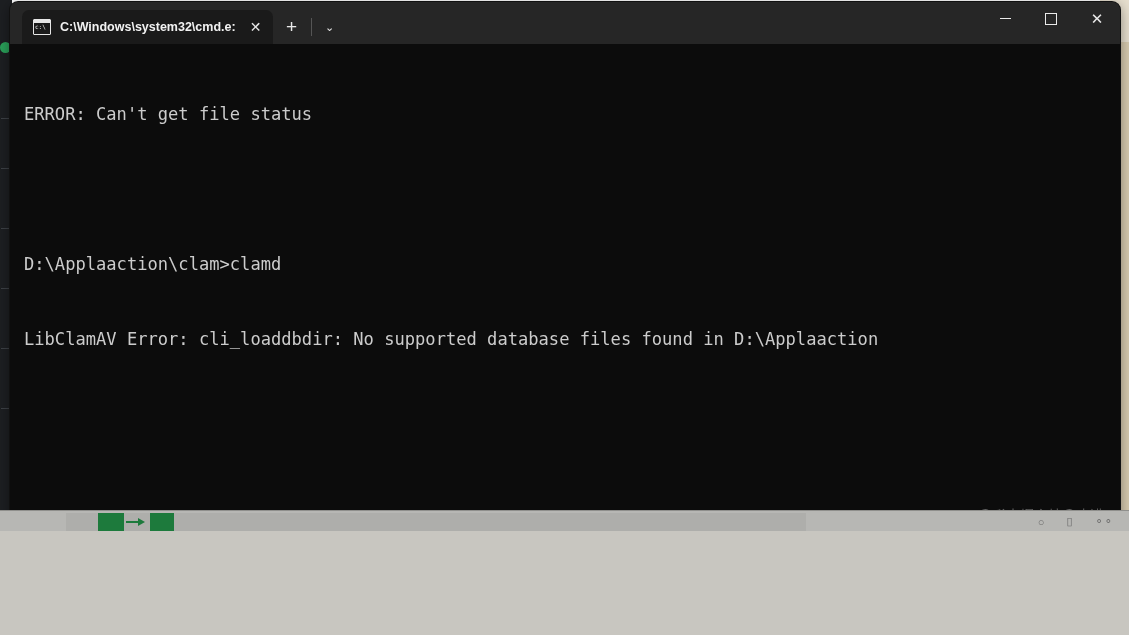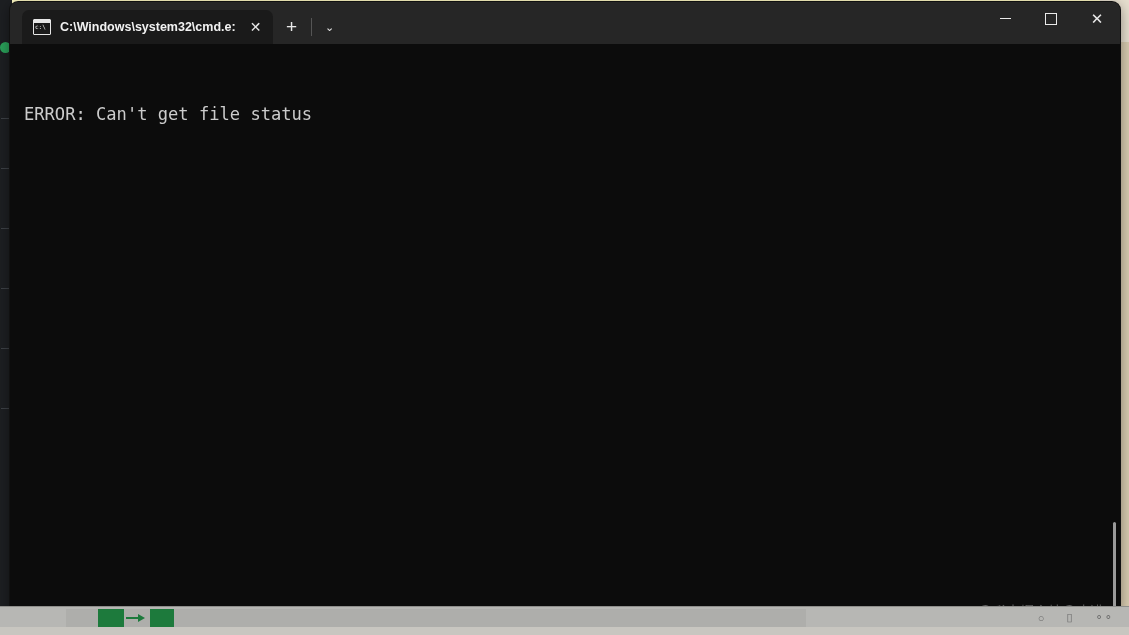--- a/index.html
+++ b/index.html
@@ -8,23 +8,23 @@
     background: #c8c6c0;
     width: 1129px;
     height: 635px;
     overflow: hidden;
     font-family: "Liberation Sans", sans-serif;
   }
 
   #screen {
     position: relative;
     width: 1129px;
-    height: 627px;
-    overflow: hidden;
-    background: #fef9c3;
+    height: 531px;
+    overflow: hidden;
+    background: #ffffff;
   }
 
   
   .bg-right-panel {
     position: absolute;
     top: 0; right: 0;
     width: 29px; height: 614px;
     background: #d8cbb0;
   }
   .bg-right-strip-top {
@@ -357,20 +357,22 @@
         <div class="wc wc-min"></div>
         <div class="wc wc-max"></div>
         <div class="wc wc-close">✕</div>
       </div>
     </div>
 
     <div class="term-body">
       <div class="term-lines">
         <div class="term-line">ERROR: Can't get file status</div>
         <div class="term-line"></div>
+        <div class="term-line">D:\Applaaction\clam&gt;clamd</div>
+        <div class="term-line">LibClamAV Error: cli_loaddbdir: No supported database files found in D:\Applaaction</div>
         <div class="term-line"></div>
         
         
         
         
         
         
         
         
         

